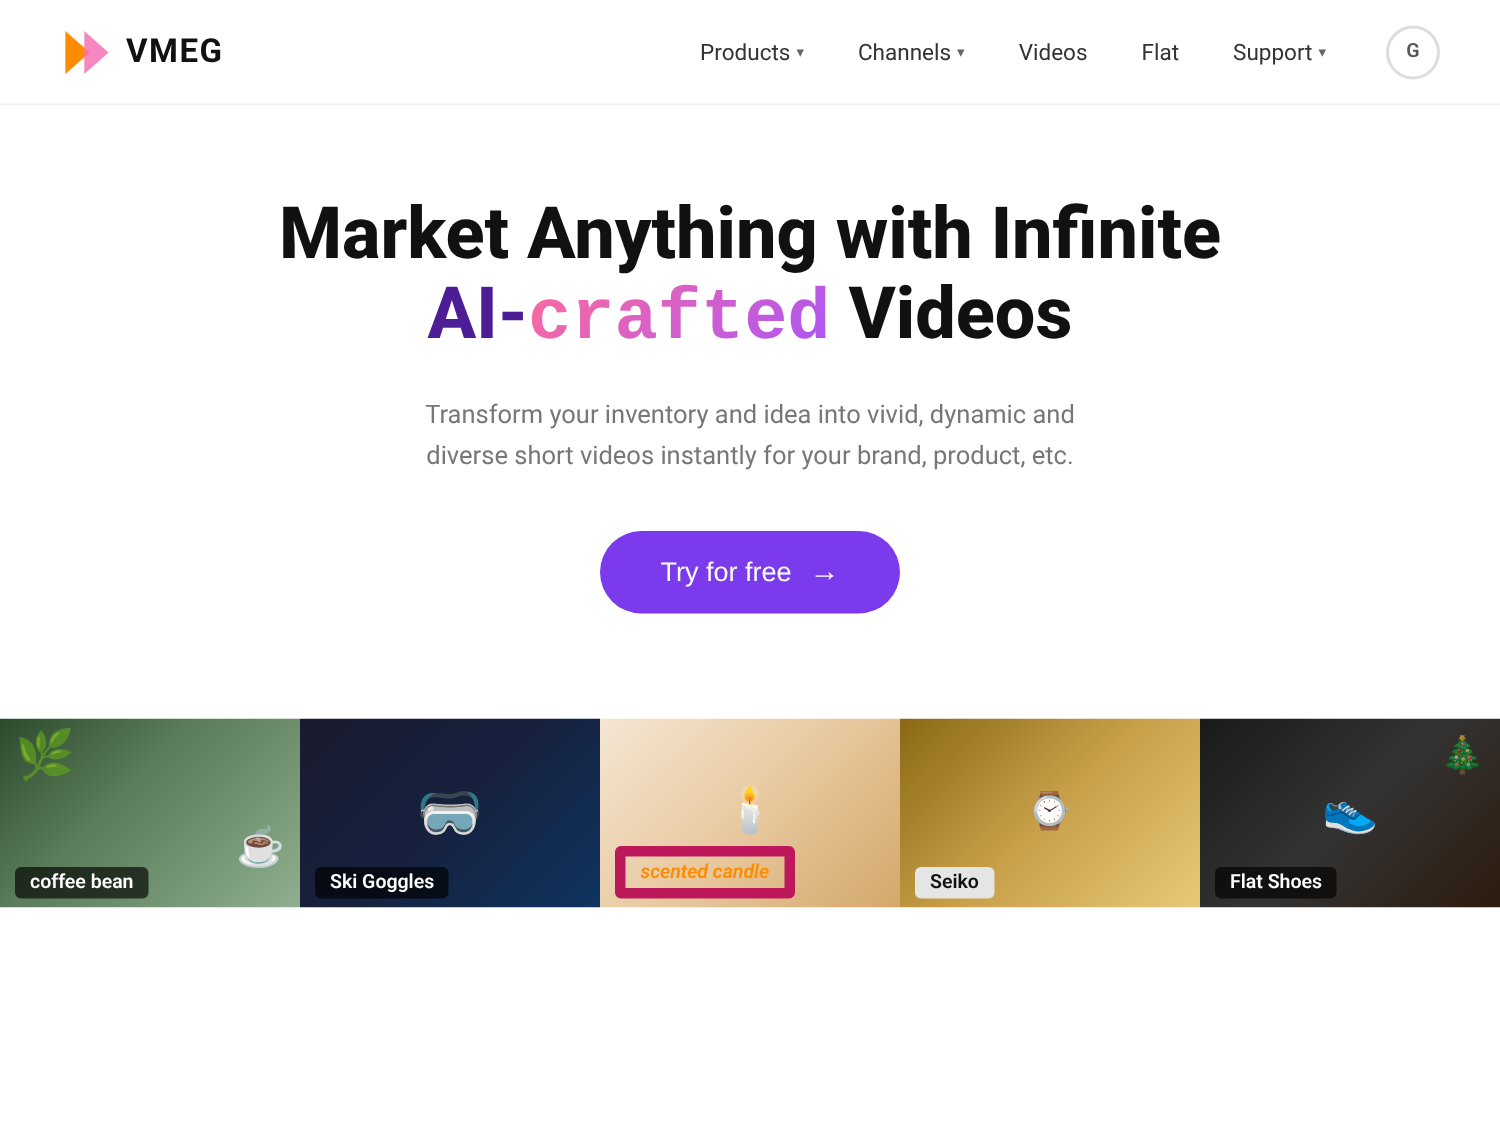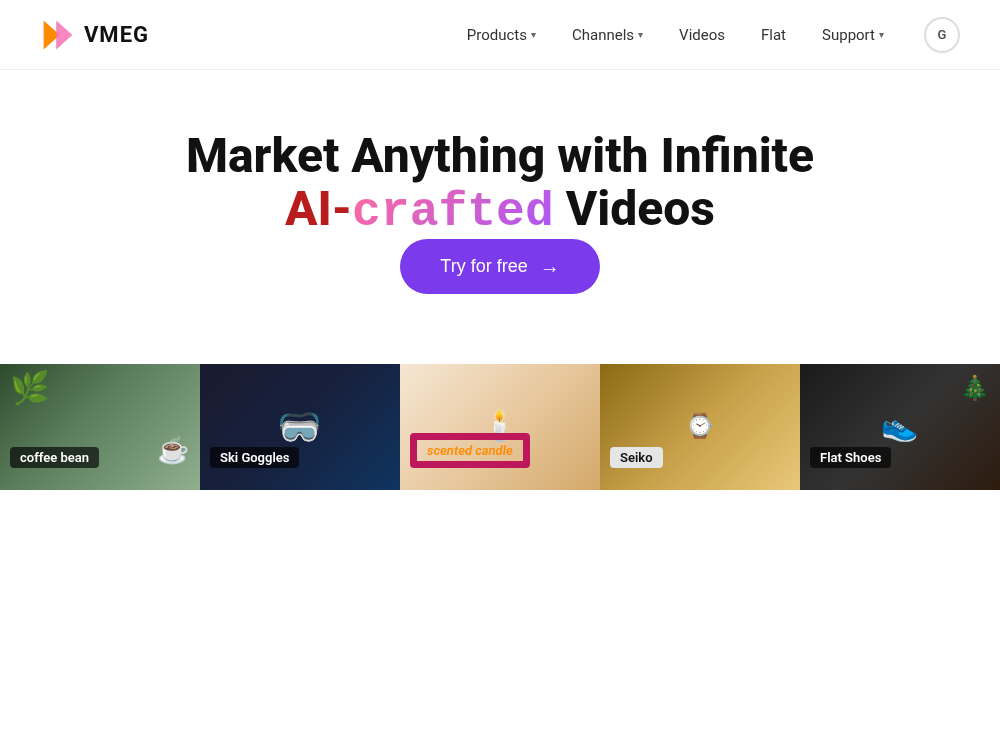--- a/index.html
+++ b/index.html
@@ -95,40 +95,41 @@
 
     .hero-title {
       font-size: 48px;
       font-weight: 800;
       color: #111;
       line-height: 1.1;
       max-width: 900px;
     }
 
     .ai-text {
-      color: #b91c1c;
+      color: #4c1d95;
     }
 
     .crafted-text {
       background: linear-gradient(135deg, #ff6b9d, #a855f7);
       -webkit-background-clip: text;
       -webkit-text-fill-color: transparent;
       background-clip: text;
       font-family: Liberation Mono, monospace;
     }
 
     .hero-subtitle {
       margin-top: 24px;
       font-size: 17px;
       color: #777;
       line-height: 1.6;
       max-width: 460px;
     }
 
     .try-btn {
+      margin-top: 36px;
       background: #7c3aed;
       color: white;
       border: none;
       border-radius: 50px;
       padding: 16px 40px;
       font-size: 18px;
       font-weight: 500;
       cursor: pointer;
       display: flex;
       align-items: center;
@@ -165,21 +166,21 @@
 
     
     .card-coffee { background: linear-gradient(135deg, #2d4a2d 0%, #5a7c5a 40%, #8faf8f 100%); }
     .card-ski { background: linear-gradient(135deg, #1a1a2e 0%, #16213e 50%, #0f3460 100%); }
     .card-candle { background: linear-gradient(135deg, #f5e6d3 0%, #e8c9a0 50%, #d4a86a 100%); }
     .card-seiko { background: linear-gradient(135deg, #8b6914 0%, #c8a04a 50%, #e8c878 100%); }
     .card-shoes { background: linear-gradient(135deg, #1a1a1a 0%, #333 50%, #2d1b0e 100%); }
 
     .product-label {
       position: absolute;
-      bottom: 22px;
+      bottom: 6px;
       left: 10px;
       background: rgba(0,0,0,0.65);
       color: white;
       font-size: 13px;
       font-weight: 600;
       padding: 3px 10px;
       border-radius: 4px;
     }
 
     .product-label.orange {
@@ -300,20 +301,21 @@
     <div class="nav-cta-btn">G</div>
   </div>
 </nav>
 
 <section class="hero">
   <h1 class="hero-title">
     <span>Market Anything with Infinite</span><br>
     <span class="ai-text">AI-</span><span class="crafted-text">crafted</span><span> Videos</span>
   </h1>
 
+  <p class="hero-subtitle">Transform your inventory and idea into vivid, dynamic and diverse short videos instantly for your brand, product, etc.</p>
 
   <button class="try-btn">
     <span>Try for free</span>
     <span class="arrow">→</span>
   </button>
 </section>
 
 <div class="product-strip">
 
   <div class="product-card">

